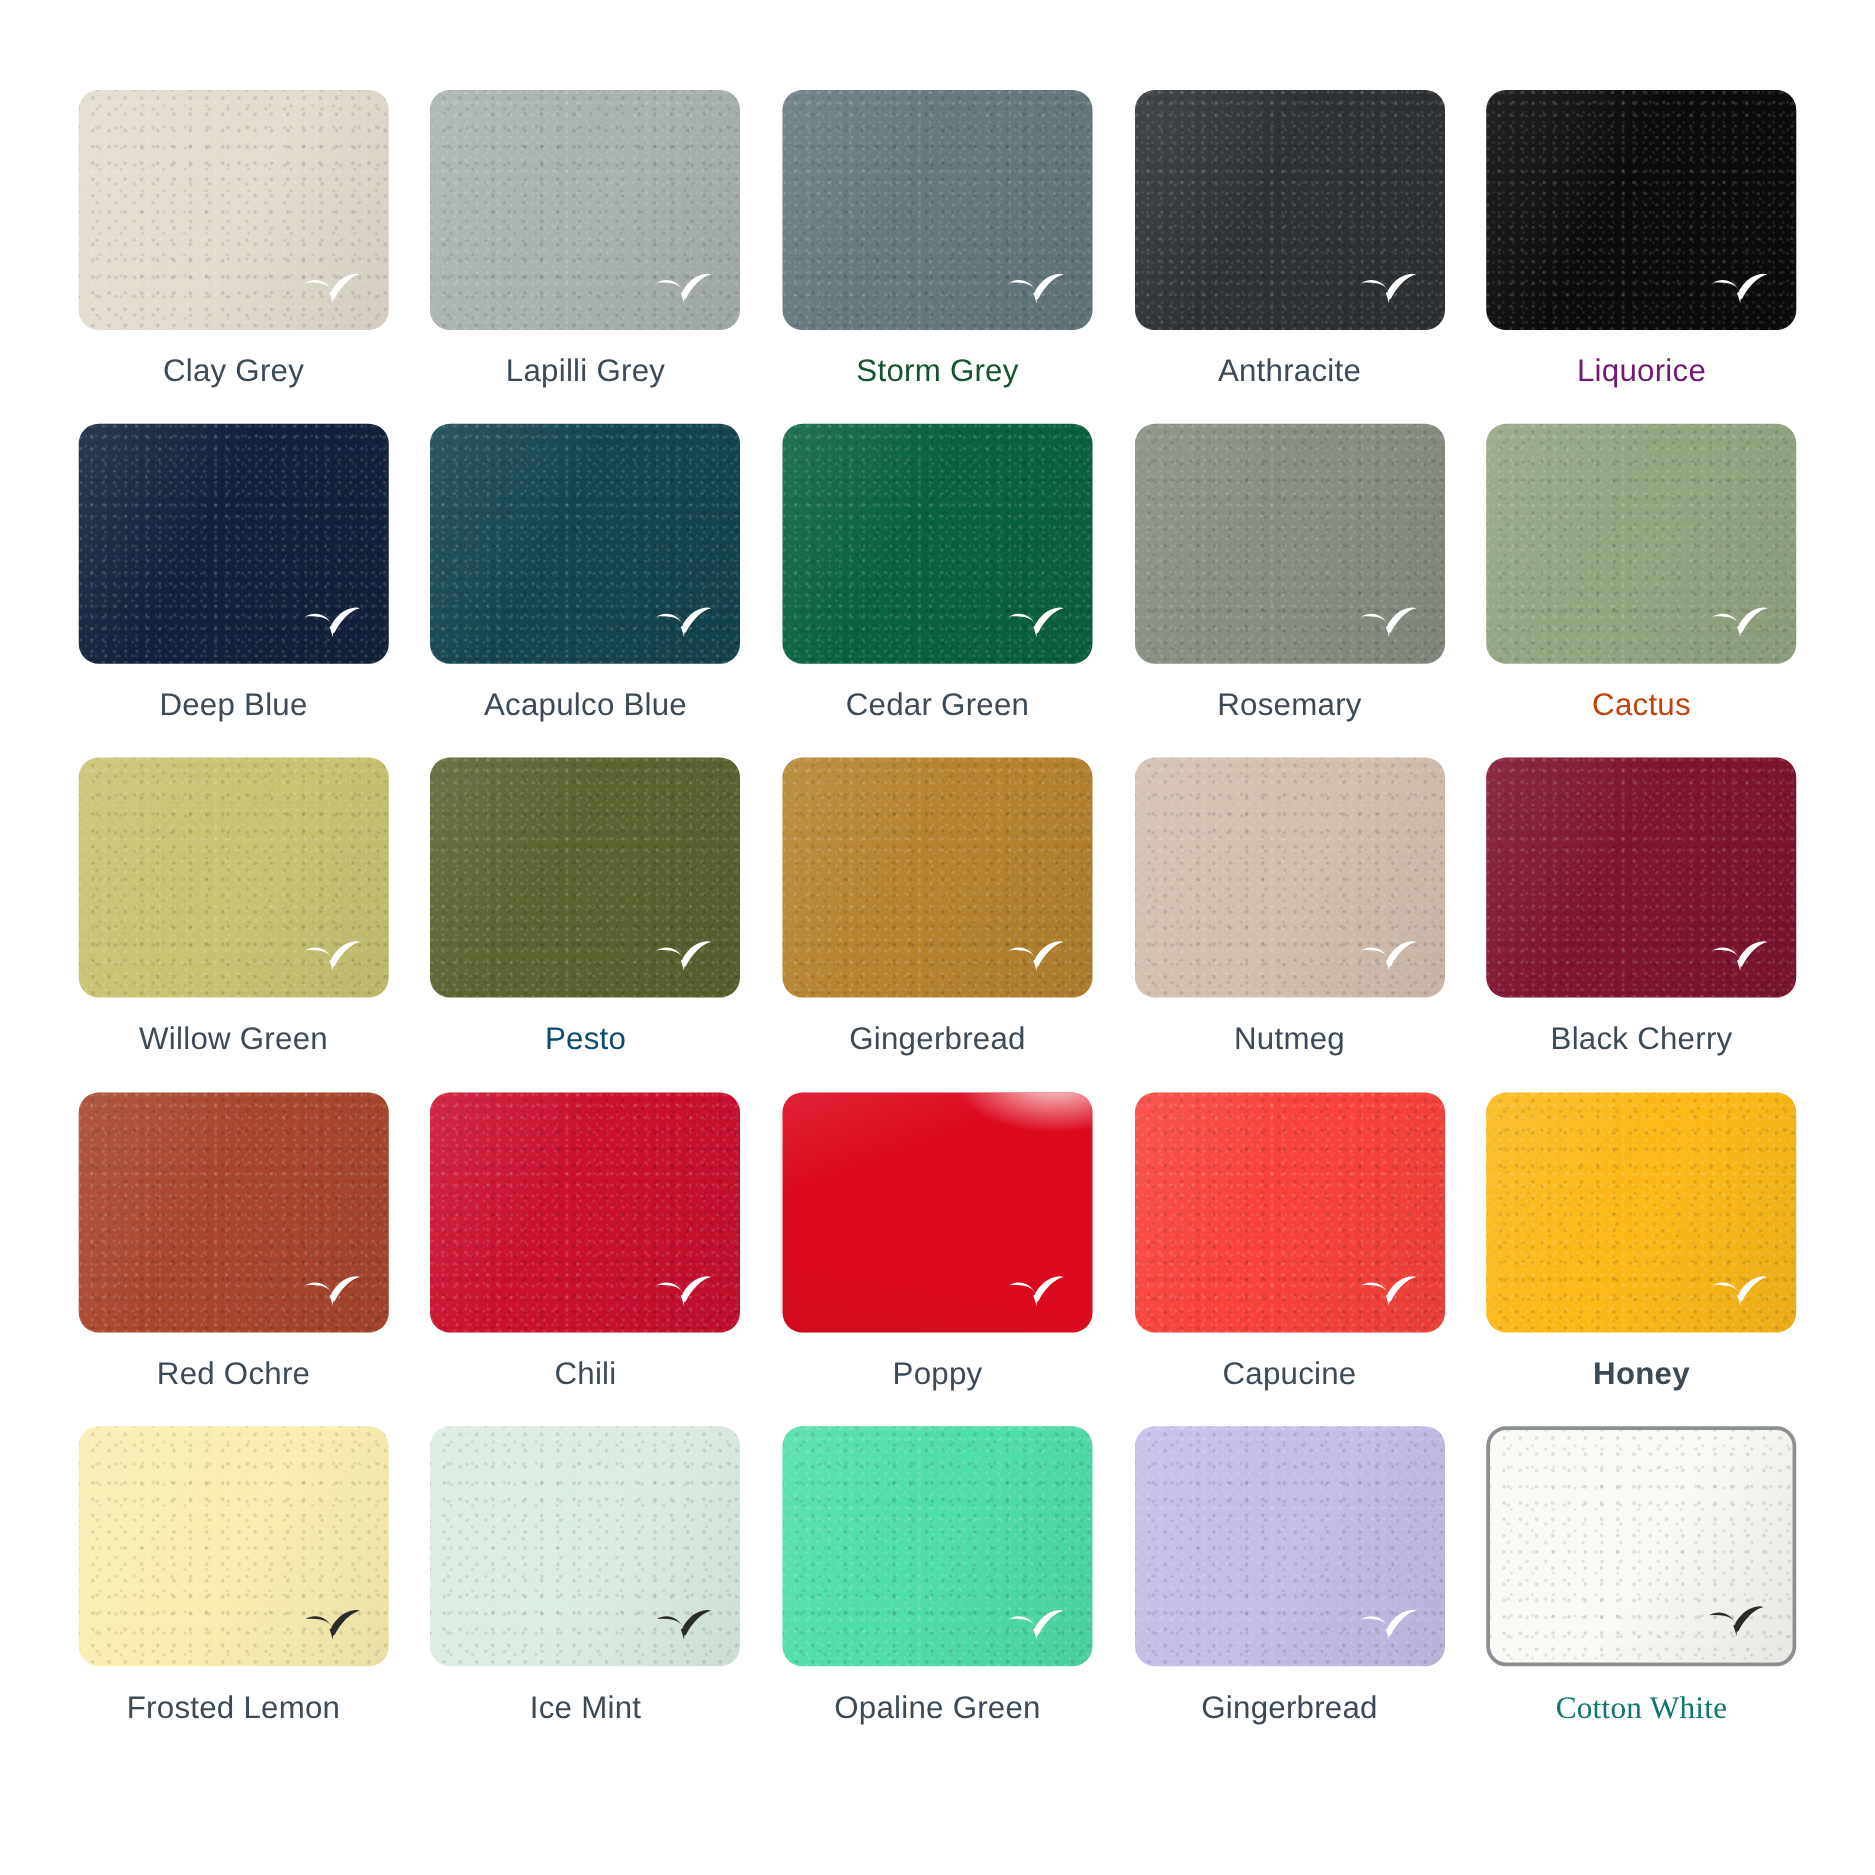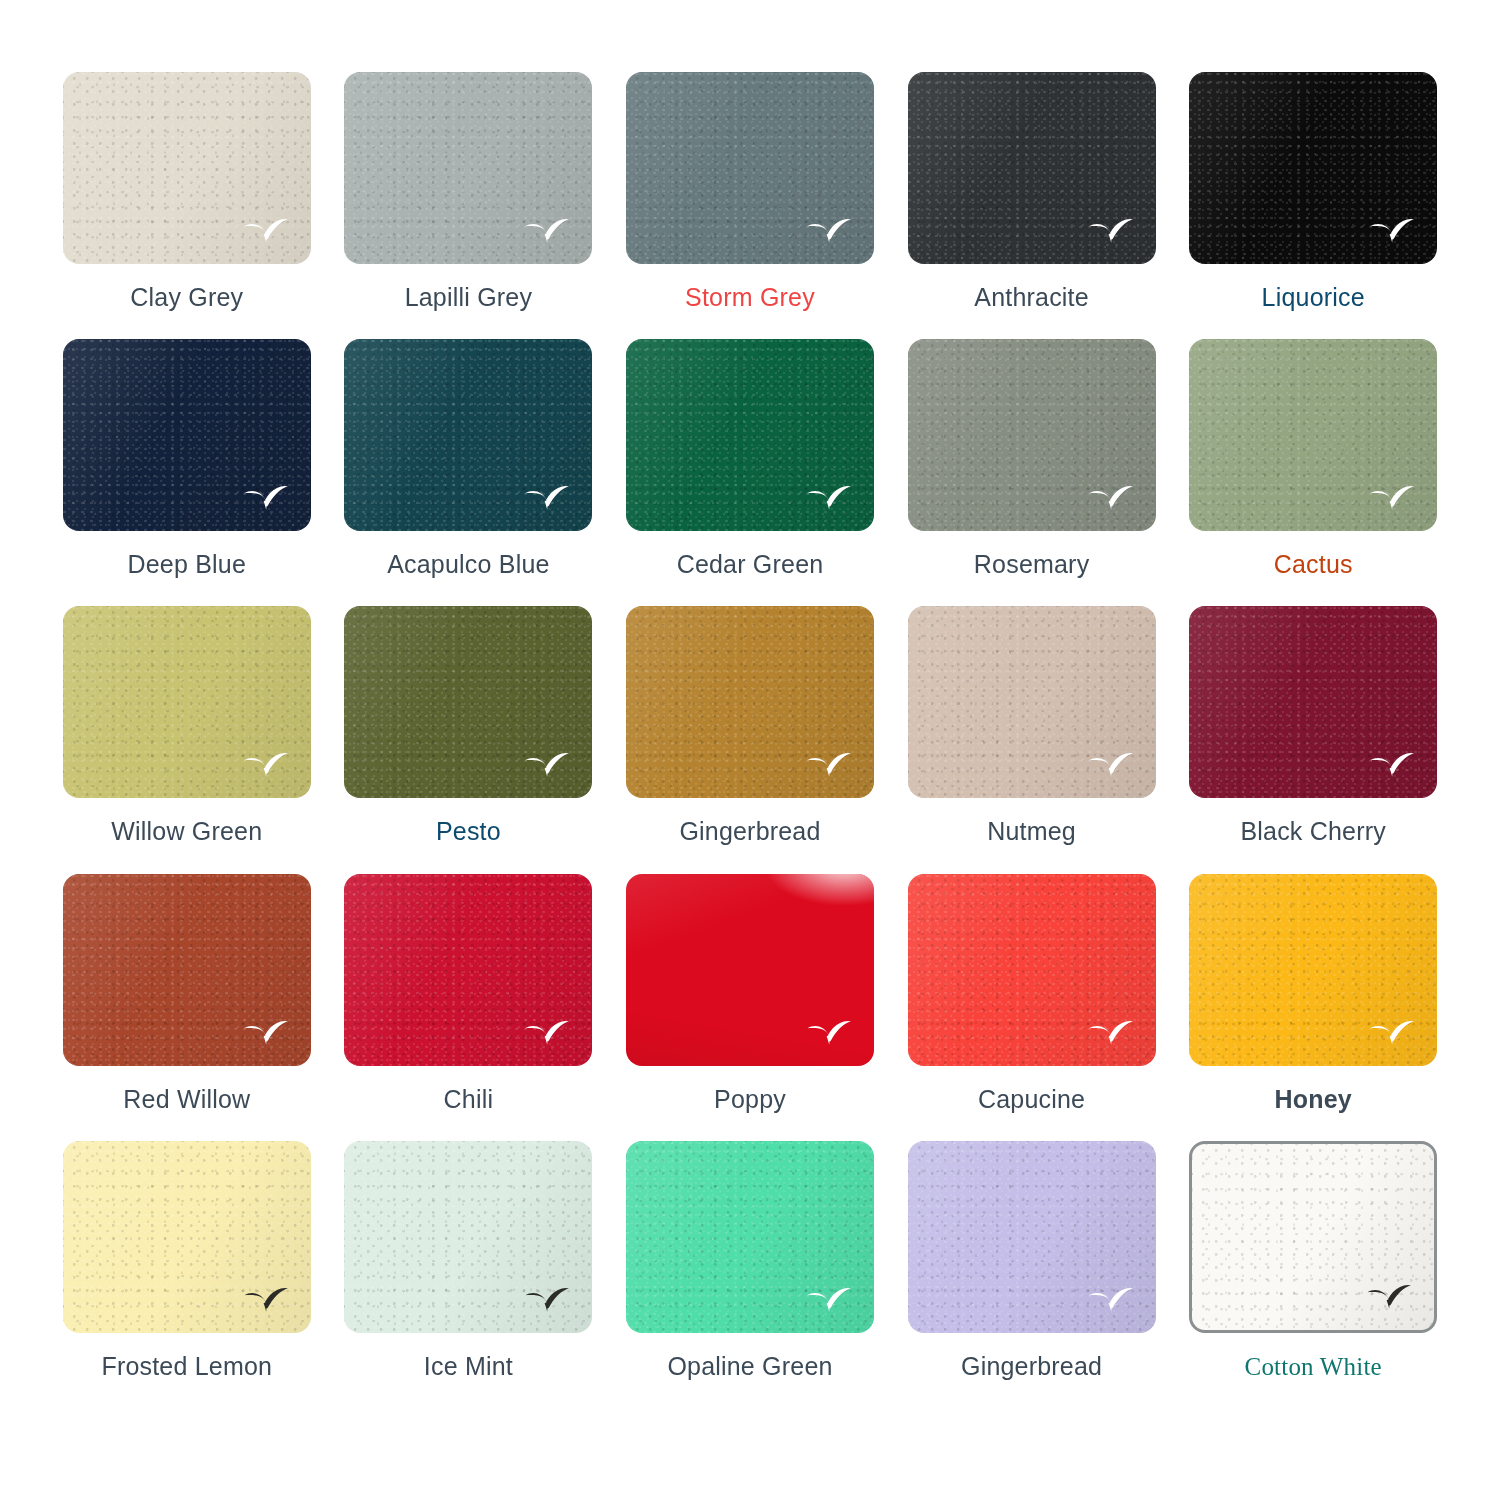--- a/index.html
+++ b/index.html
@@ -125,39 +125,39 @@
       </div>
       <div class="swatch-label" style="color: rgb(60, 74, 87);">Lapilli Grey</div>
     </div>
     <div class="swatch-cell">
       <div class="swatch-chip matte" style="background: rgb(102, 121, 125);">
         <svg class="bird-logo" viewBox="0 0 46 26">
           <path d="M1.5 8.2 C 6 5.4, 12 5.0, 17.2 8.6 C 19.3 10.1, 21.0 12.2, 22.4 14.4 C 24.8 10.2, 28.6 5.6, 34.0 3.0 C 38.0 1.0, 42.4 0.4, 45.0 1.6 C 41.6 2.2, 37.4 4.6, 33.8 8.2 C 30.0 12.0, 27.0 16.4, 25.2 20.0 C 24.6 21.3, 23.8 21.8, 23.0 21.2 C 22.4 20.7, 22.3 19.6, 22.5 18.2 C 22.7 16.6, 22.6 15.1, 22.0 14.0 C 20.4 11.2, 17.4 9.4, 13.2 8.6 C 9.0 7.8, 4.6 8.0, 1.5 8.2 Z" fill="#FFFFFF"></path>
           <path d="M22.6 15.0 C 23.4 17.6, 23.6 21.2, 23.2 24.8 C 22.4 21.6, 21.4 18.4, 20.6 16.6 Z" fill="#FFFFFF"></path>
         </svg>
       </div>
-      <div class="swatch-label" style="color: #ef4444;">Storm Grey</div>
+      <div class="swatch-label" style="color: #14532d;">Storm Grey</div>
     </div>
     <div class="swatch-cell">
       <div class="swatch-chip matte" style="background: rgb(46, 50, 52);">
         <svg class="bird-logo" viewBox="0 0 46 26">
           <path d="M1.5 8.2 C 6 5.4, 12 5.0, 17.2 8.6 C 19.3 10.1, 21.0 12.2, 22.4 14.4 C 24.8 10.2, 28.6 5.6, 34.0 3.0 C 38.0 1.0, 42.4 0.4, 45.0 1.6 C 41.6 2.2, 37.4 4.6, 33.8 8.2 C 30.0 12.0, 27.0 16.4, 25.2 20.0 C 24.6 21.3, 23.8 21.8, 23.0 21.2 C 22.4 20.7, 22.3 19.6, 22.5 18.2 C 22.7 16.6, 22.6 15.1, 22.0 14.0 C 20.4 11.2, 17.4 9.4, 13.2 8.6 C 9.0 7.8, 4.6 8.0, 1.5 8.2 Z" fill="#FFFFFF"></path>
           <path d="M22.6 15.0 C 23.4 17.6, 23.6 21.2, 23.2 24.8 C 22.4 21.6, 21.4 18.4, 20.6 16.6 Z" fill="#FFFFFF"></path>
         </svg>
       </div>
       <div class="swatch-label" style="color: rgb(60, 74, 87);">Anthracite</div>
     </div>
     <div class="swatch-cell">
       <div class="swatch-chip matte" style="background: rgb(11, 11, 11);">
         <svg class="bird-logo" viewBox="0 0 46 26">
           <path d="M1.5 8.2 C 6 5.4, 12 5.0, 17.2 8.6 C 19.3 10.1, 21.0 12.2, 22.4 14.4 C 24.8 10.2, 28.6 5.6, 34.0 3.0 C 38.0 1.0, 42.4 0.4, 45.0 1.6 C 41.6 2.2, 37.4 4.6, 33.8 8.2 C 30.0 12.0, 27.0 16.4, 25.2 20.0 C 24.6 21.3, 23.8 21.8, 23.0 21.2 C 22.4 20.7, 22.3 19.6, 22.5 18.2 C 22.7 16.6, 22.6 15.1, 22.0 14.0 C 20.4 11.2, 17.4 9.4, 13.2 8.6 C 9.0 7.8, 4.6 8.0, 1.5 8.2 Z" fill="#FFFFFF"></path>
           <path d="M22.6 15.0 C 23.4 17.6, 23.6 21.2, 23.2 24.8 C 22.4 21.6, 21.4 18.4, 20.6 16.6 Z" fill="#FFFFFF"></path>
         </svg>
       </div>
-      <div class="swatch-label" style="color: #0c4a6e;">Liquorice</div>
+      <div class="swatch-label" style="color: #701a75;">Liquorice</div>
     </div>
     <div class="swatch-cell">
       <div class="swatch-chip matte" style="background: rgb(19, 34, 60);">
         <svg class="bird-logo" viewBox="0 0 46 26">
           <path d="M1.5 8.2 C 6 5.4, 12 5.0, 17.2 8.6 C 19.3 10.1, 21.0 12.2, 22.4 14.4 C 24.8 10.2, 28.6 5.6, 34.0 3.0 C 38.0 1.0, 42.4 0.4, 45.0 1.6 C 41.6 2.2, 37.4 4.6, 33.8 8.2 C 30.0 12.0, 27.0 16.4, 25.2 20.0 C 24.6 21.3, 23.8 21.8, 23.0 21.2 C 22.4 20.7, 22.3 19.6, 22.5 18.2 C 22.7 16.6, 22.6 15.1, 22.0 14.0 C 20.4 11.2, 17.4 9.4, 13.2 8.6 C 9.0 7.8, 4.6 8.0, 1.5 8.2 Z" fill="#FFFFFF"></path>
           <path d="M22.6 15.0 C 23.4 17.6, 23.6 21.2, 23.2 24.8 C 22.4 21.6, 21.4 18.4, 20.6 16.6 Z" fill="#FFFFFF"></path>
         </svg>
       </div>
       <div class="swatch-label" style="color: rgb(60, 74, 87);">Deep Blue</div>
     </div>
@@ -242,21 +242,21 @@
       </div>
       <div class="swatch-label" style="color: rgb(60, 74, 87);">Black Cherry</div>
     </div>
     <div class="swatch-cell">
       <div class="swatch-chip matte" style="background: rgb(168, 70, 44);">
         <svg class="bird-logo" viewBox="0 0 46 26">
           <path d="M1.5 8.2 C 6 5.4, 12 5.0, 17.2 8.6 C 19.3 10.1, 21.0 12.2, 22.4 14.4 C 24.8 10.2, 28.6 5.6, 34.0 3.0 C 38.0 1.0, 42.4 0.4, 45.0 1.6 C 41.6 2.2, 37.4 4.6, 33.8 8.2 C 30.0 12.0, 27.0 16.4, 25.2 20.0 C 24.6 21.3, 23.8 21.8, 23.0 21.2 C 22.4 20.7, 22.3 19.6, 22.5 18.2 C 22.7 16.6, 22.6 15.1, 22.0 14.0 C 20.4 11.2, 17.4 9.4, 13.2 8.6 C 9.0 7.8, 4.6 8.0, 1.5 8.2 Z" fill="#FFFFFF"></path>
           <path d="M22.6 15.0 C 23.4 17.6, 23.6 21.2, 23.2 24.8 C 22.4 21.6, 21.4 18.4, 20.6 16.6 Z" fill="#FFFFFF"></path>
         </svg>
       </div>
-      <div class="swatch-label" style="color: rgb(60, 74, 87);">Red Willow</div>
+      <div class="swatch-label" style="color: rgb(60, 74, 87);">Red Ochre</div>
     </div>
     <div class="swatch-cell">
       <div class="swatch-chip matte" style="background: rgb(203, 16, 48);">
         <svg class="bird-logo" viewBox="0 0 46 26">
           <path d="M1.5 8.2 C 6 5.4, 12 5.0, 17.2 8.6 C 19.3 10.1, 21.0 12.2, 22.4 14.4 C 24.8 10.2, 28.6 5.6, 34.0 3.0 C 38.0 1.0, 42.4 0.4, 45.0 1.6 C 41.6 2.2, 37.4 4.6, 33.8 8.2 C 30.0 12.0, 27.0 16.4, 25.2 20.0 C 24.6 21.3, 23.8 21.8, 23.0 21.2 C 22.4 20.7, 22.3 19.6, 22.5 18.2 C 22.7 16.6, 22.6 15.1, 22.0 14.0 C 20.4 11.2, 17.4 9.4, 13.2 8.6 C 9.0 7.8, 4.6 8.0, 1.5 8.2 Z" fill="#FFFFFF"></path>
           <path d="M22.6 15.0 C 23.4 17.6, 23.6 21.2, 23.2 24.8 C 22.4 21.6, 21.4 18.4, 20.6 16.6 Z" fill="#FFFFFF"></path>
         </svg>
       </div>
       <div class="swatch-label" style="color: rgb(60, 74, 87);">Chili</div>
     </div>

